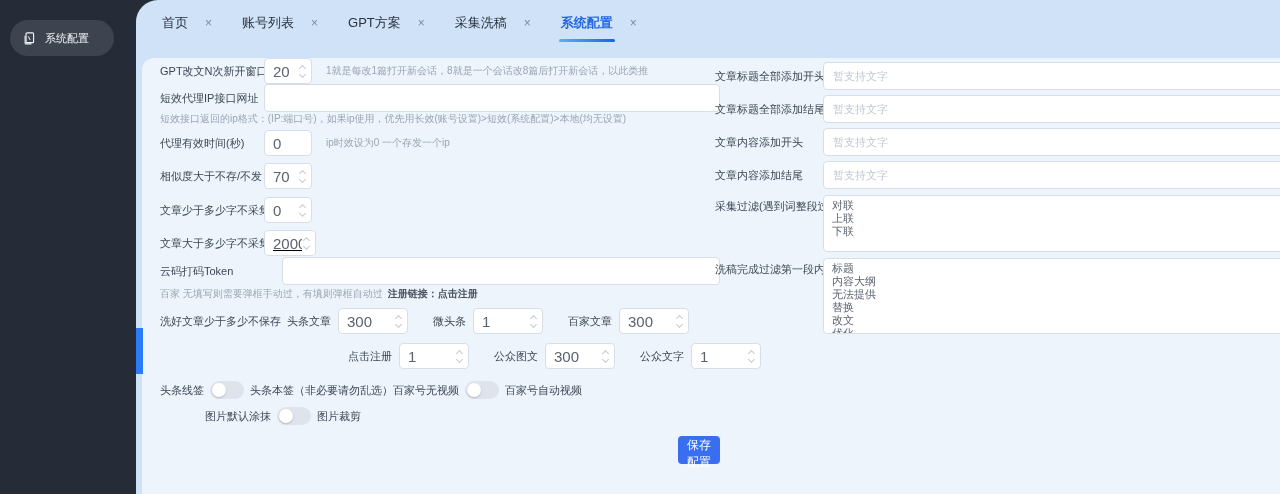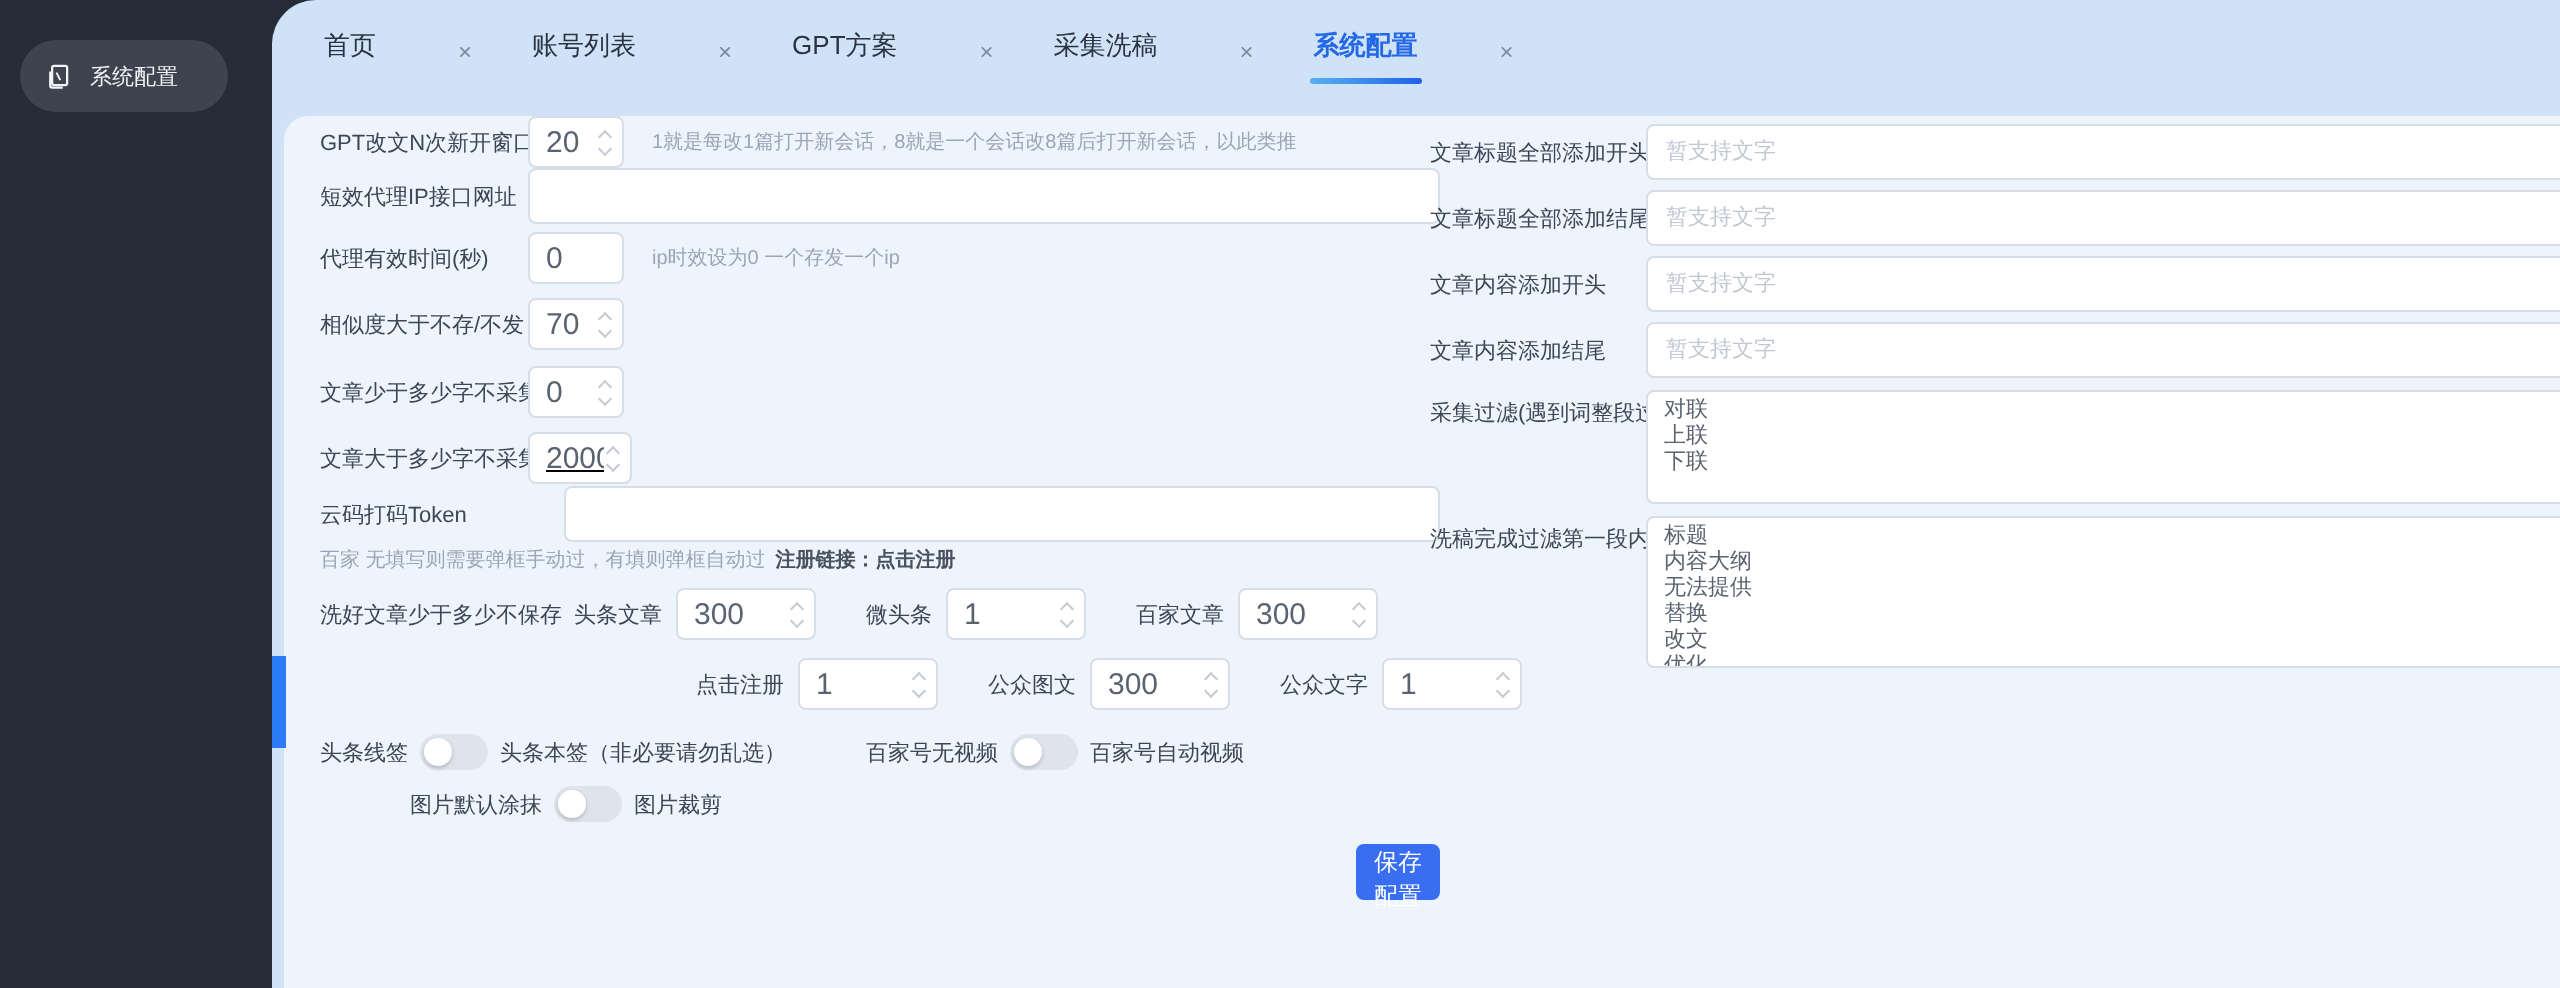--- a/index.html
+++ b/index.html
@@ -12,21 +12,21 @@
     background:#3e444f;display:flex;align-items:center;padding:0 12px;cursor:pointer;}
   .side-item .ico{display:flex;margin-right:8px;}
   .side-item .lbl{color:#f2f4f7;font-size:11px;white-space:nowrap;}
 
   
   .main{position:absolute;left:136px;top:0;right:0;bottom:0;background:#cfe2f7;
     border-top-left-radius:22px;overflow:hidden;}
 
   
   .tabbar{height:46px;display:flex;align-items:center;padding-left:26px;}
-  .tab{display:flex;align-items:flex-end;margin-right:30px;cursor:pointer;gap:24px;}
+  .tab{display:flex;align-items:center;margin-right:30px;cursor:pointer;}
   .tab .t-label{font-size:13px;color:#2b3340;position:relative;}
   .tab .t-close{font-size:12px;color:#7e8a99;margin-left:17px;cursor:pointer;line-height:1;}
   .tab.active .t-label{color:#2468e5;font-weight:bold;}
   .tab.active .t-label::after{content:"";position:absolute;left:-2px;right:-2px;bottom:-10px;height:3px;
     border-radius:2px;background:linear-gradient(90deg,#59b0f2,#1d62e8);}
 
   
   .panel{position:absolute;left:6px;top:58px;width:1300px;height:436px;
     background:#edf4fc;border-radius:12px 12px 0 0;}
 
@@ -128,20 +128,23 @@
             </span>
         </span>
         <span class="hint" style="margin-left:14px;">1就是每改1篇打开新会话，8就是一个会话改8篇后打开新会话，以此类推</span>
       </div>
 
       <div class="frow">
         <span class="flabel" style="width:100px;">短效代理IP接口网址</span>
         <input class="txt" style="flex: 1 1 0%; margin-left: 4px;" value="">
       </div>
 
+      <div class="frow" style="min-height:14px;">
+        <span class="hint">短效接口返回的ip格式：(IP:端口号)，如果ip使用，优先用长效(账号设置)&gt;短效(系统配置)&gt;本地(均无设置)</span>
+      </div>
 
       <div class="frow" style="margin-top:4px;">
         <span class="flabel" style="width:100px;">代理有效时间(秒)</span>
         <span class="num" style="margin-left:4px;">
           <input value="0" style="">
         </span>
         <span class="hint" style="margin-left:14px;">ip时效设为0 一个存发一个ip</span>
       </div>
 
       <div class="frow" style="margin-top:7px;">
@@ -239,21 +242,21 @@
               <i class="chev up"></i>
               <i class="chev dn"></i>
             </span>
         </span>
       </div>
 
       <div class="frow" style="margin-top:11px;min-height:20px;">
         <span class="swlabel">头条线签</span>
         <span class="switch" style="margin:0 6px;"></span>
         <span class="swlabel">头条本签（非必要请勿乱选）</span>
-        <span class="swlabel" style="margin-left:40px;font-family:Liberation Serif, serif;">百家号无视频</span>
+        <span class="swlabel" style="font-family:Liberation Serif, serif;">百家号无视频</span>
         <span class="switch" style="margin:0 6px;"></span>
         <span class="swlabel">百家号自动视频</span>
       </div>
 
       <div class="frow" style="margin-top:6px;margin-left:45px;min-height:20px;">
         <span class="swlabel">图片默认涂抹</span>
         <span class="switch" style="margin:0 6px;"></span>
         <span class="swlabel">图片裁剪</span>
       </div>
 

